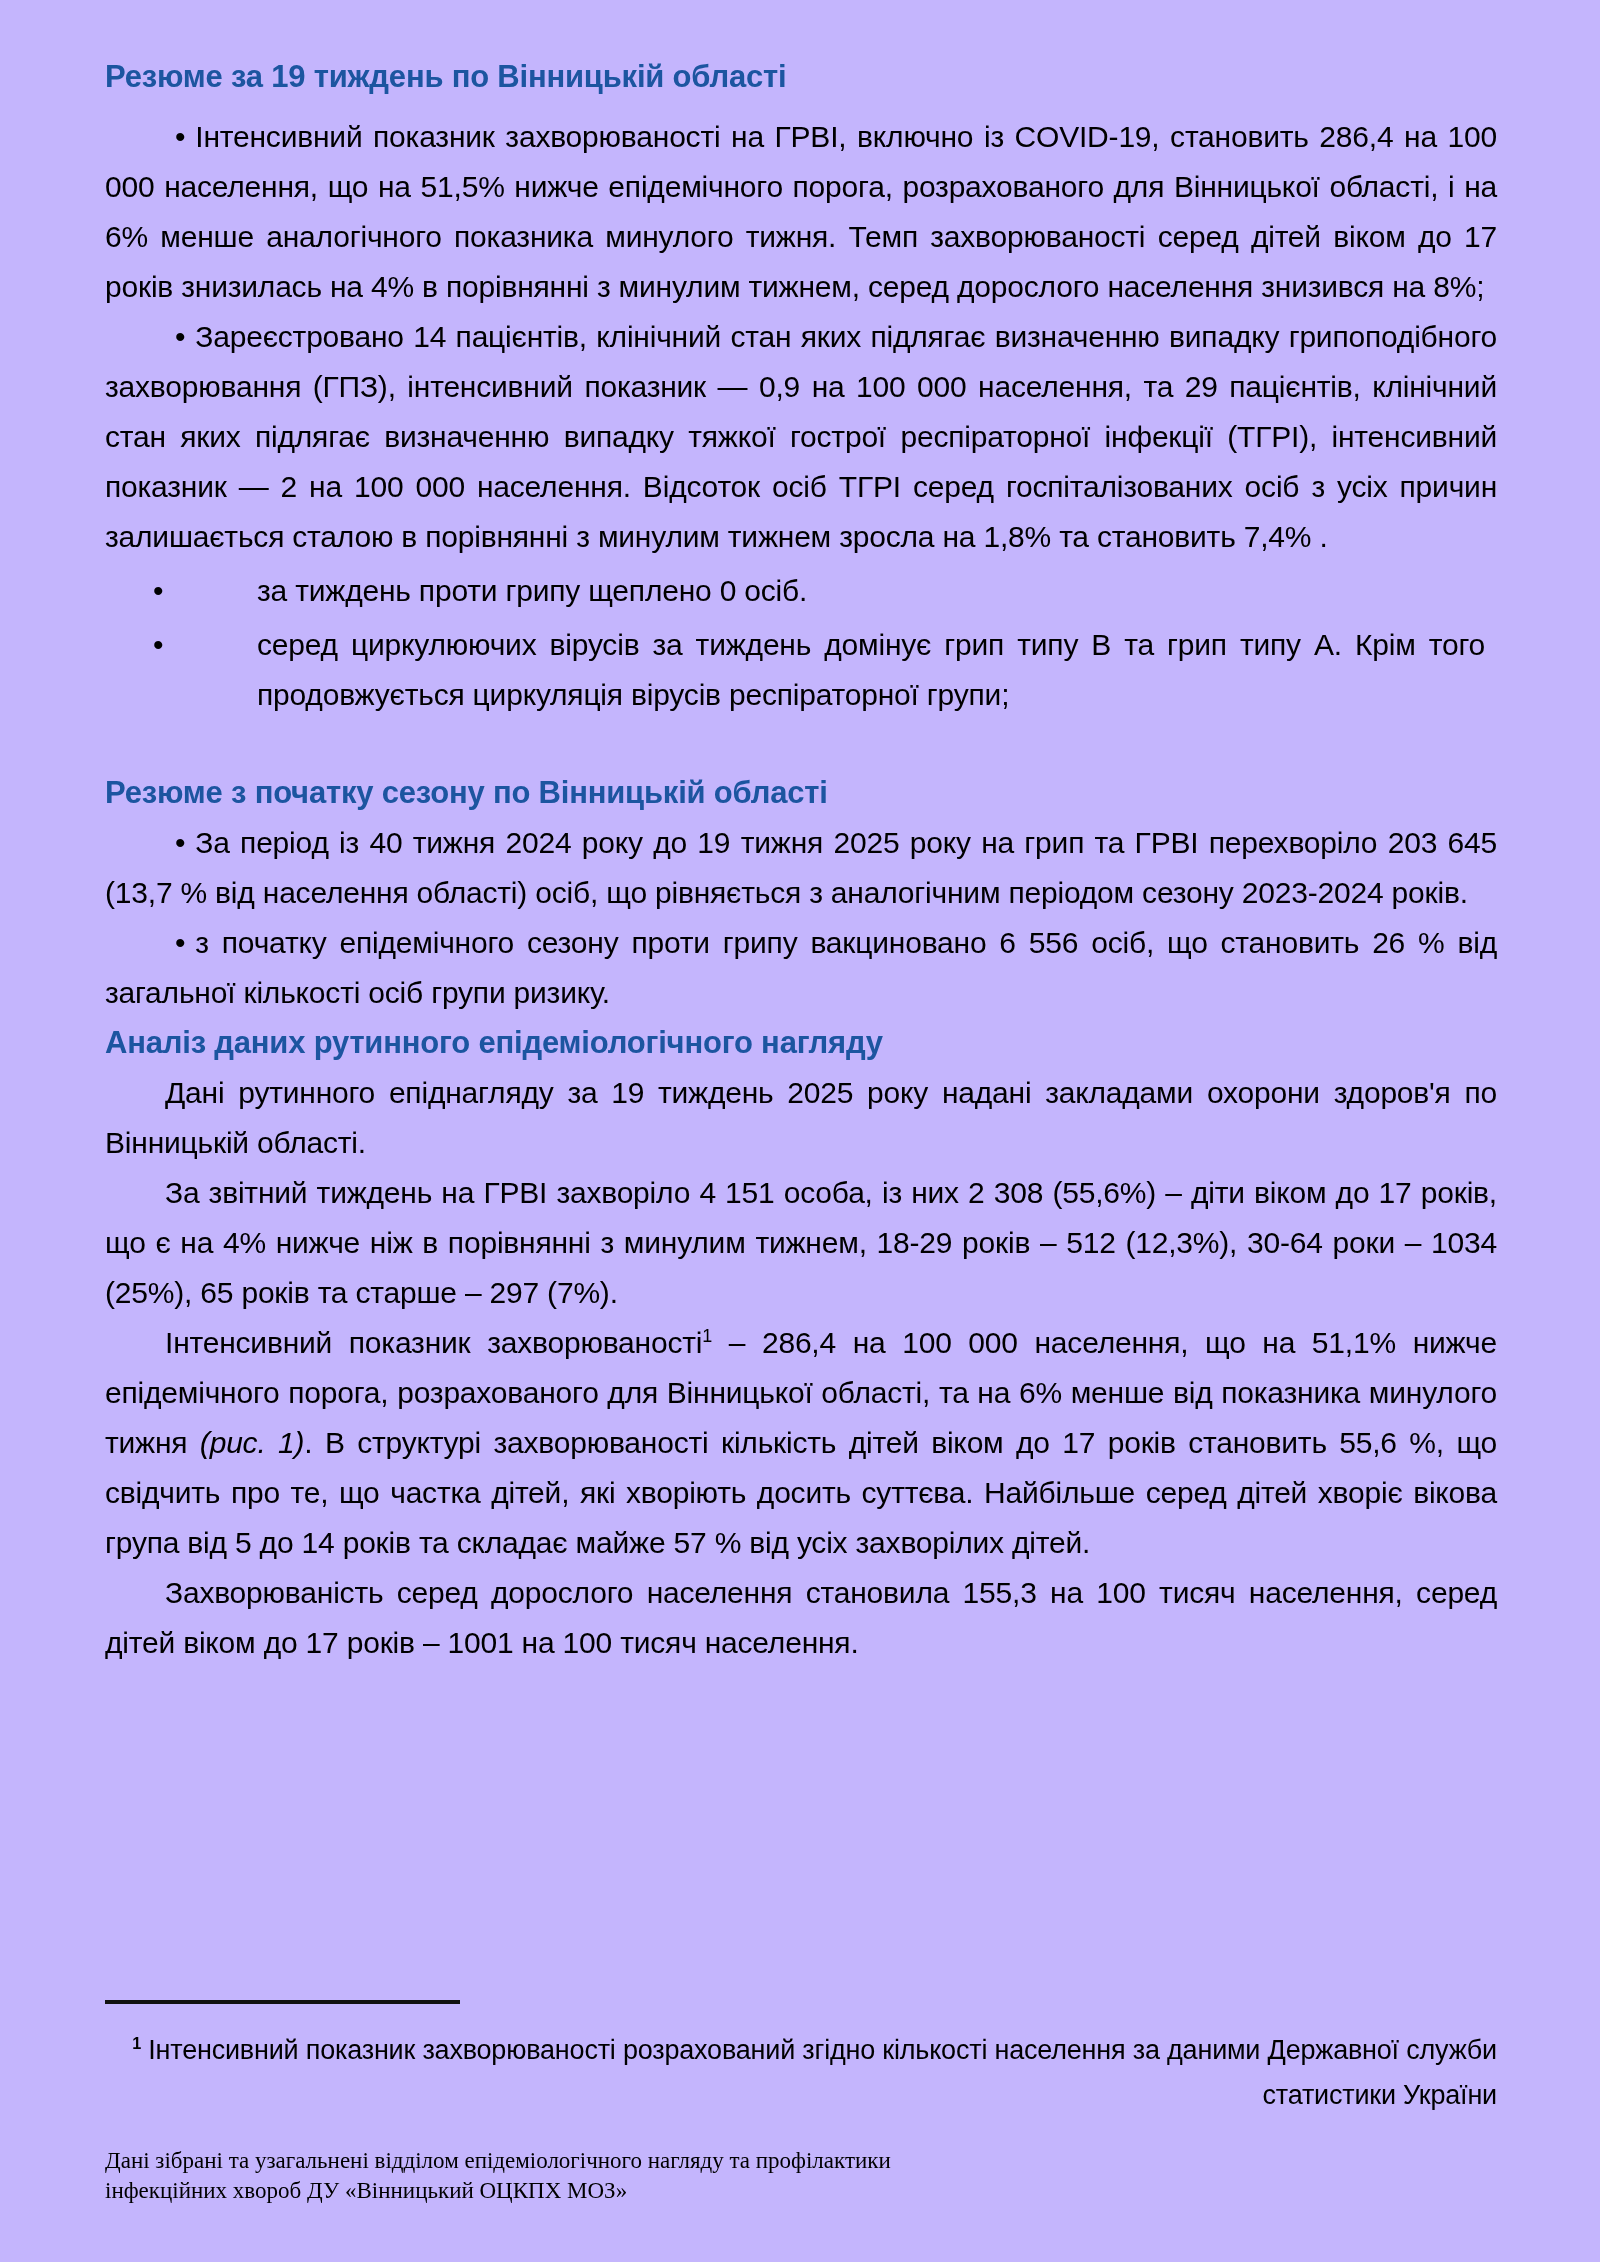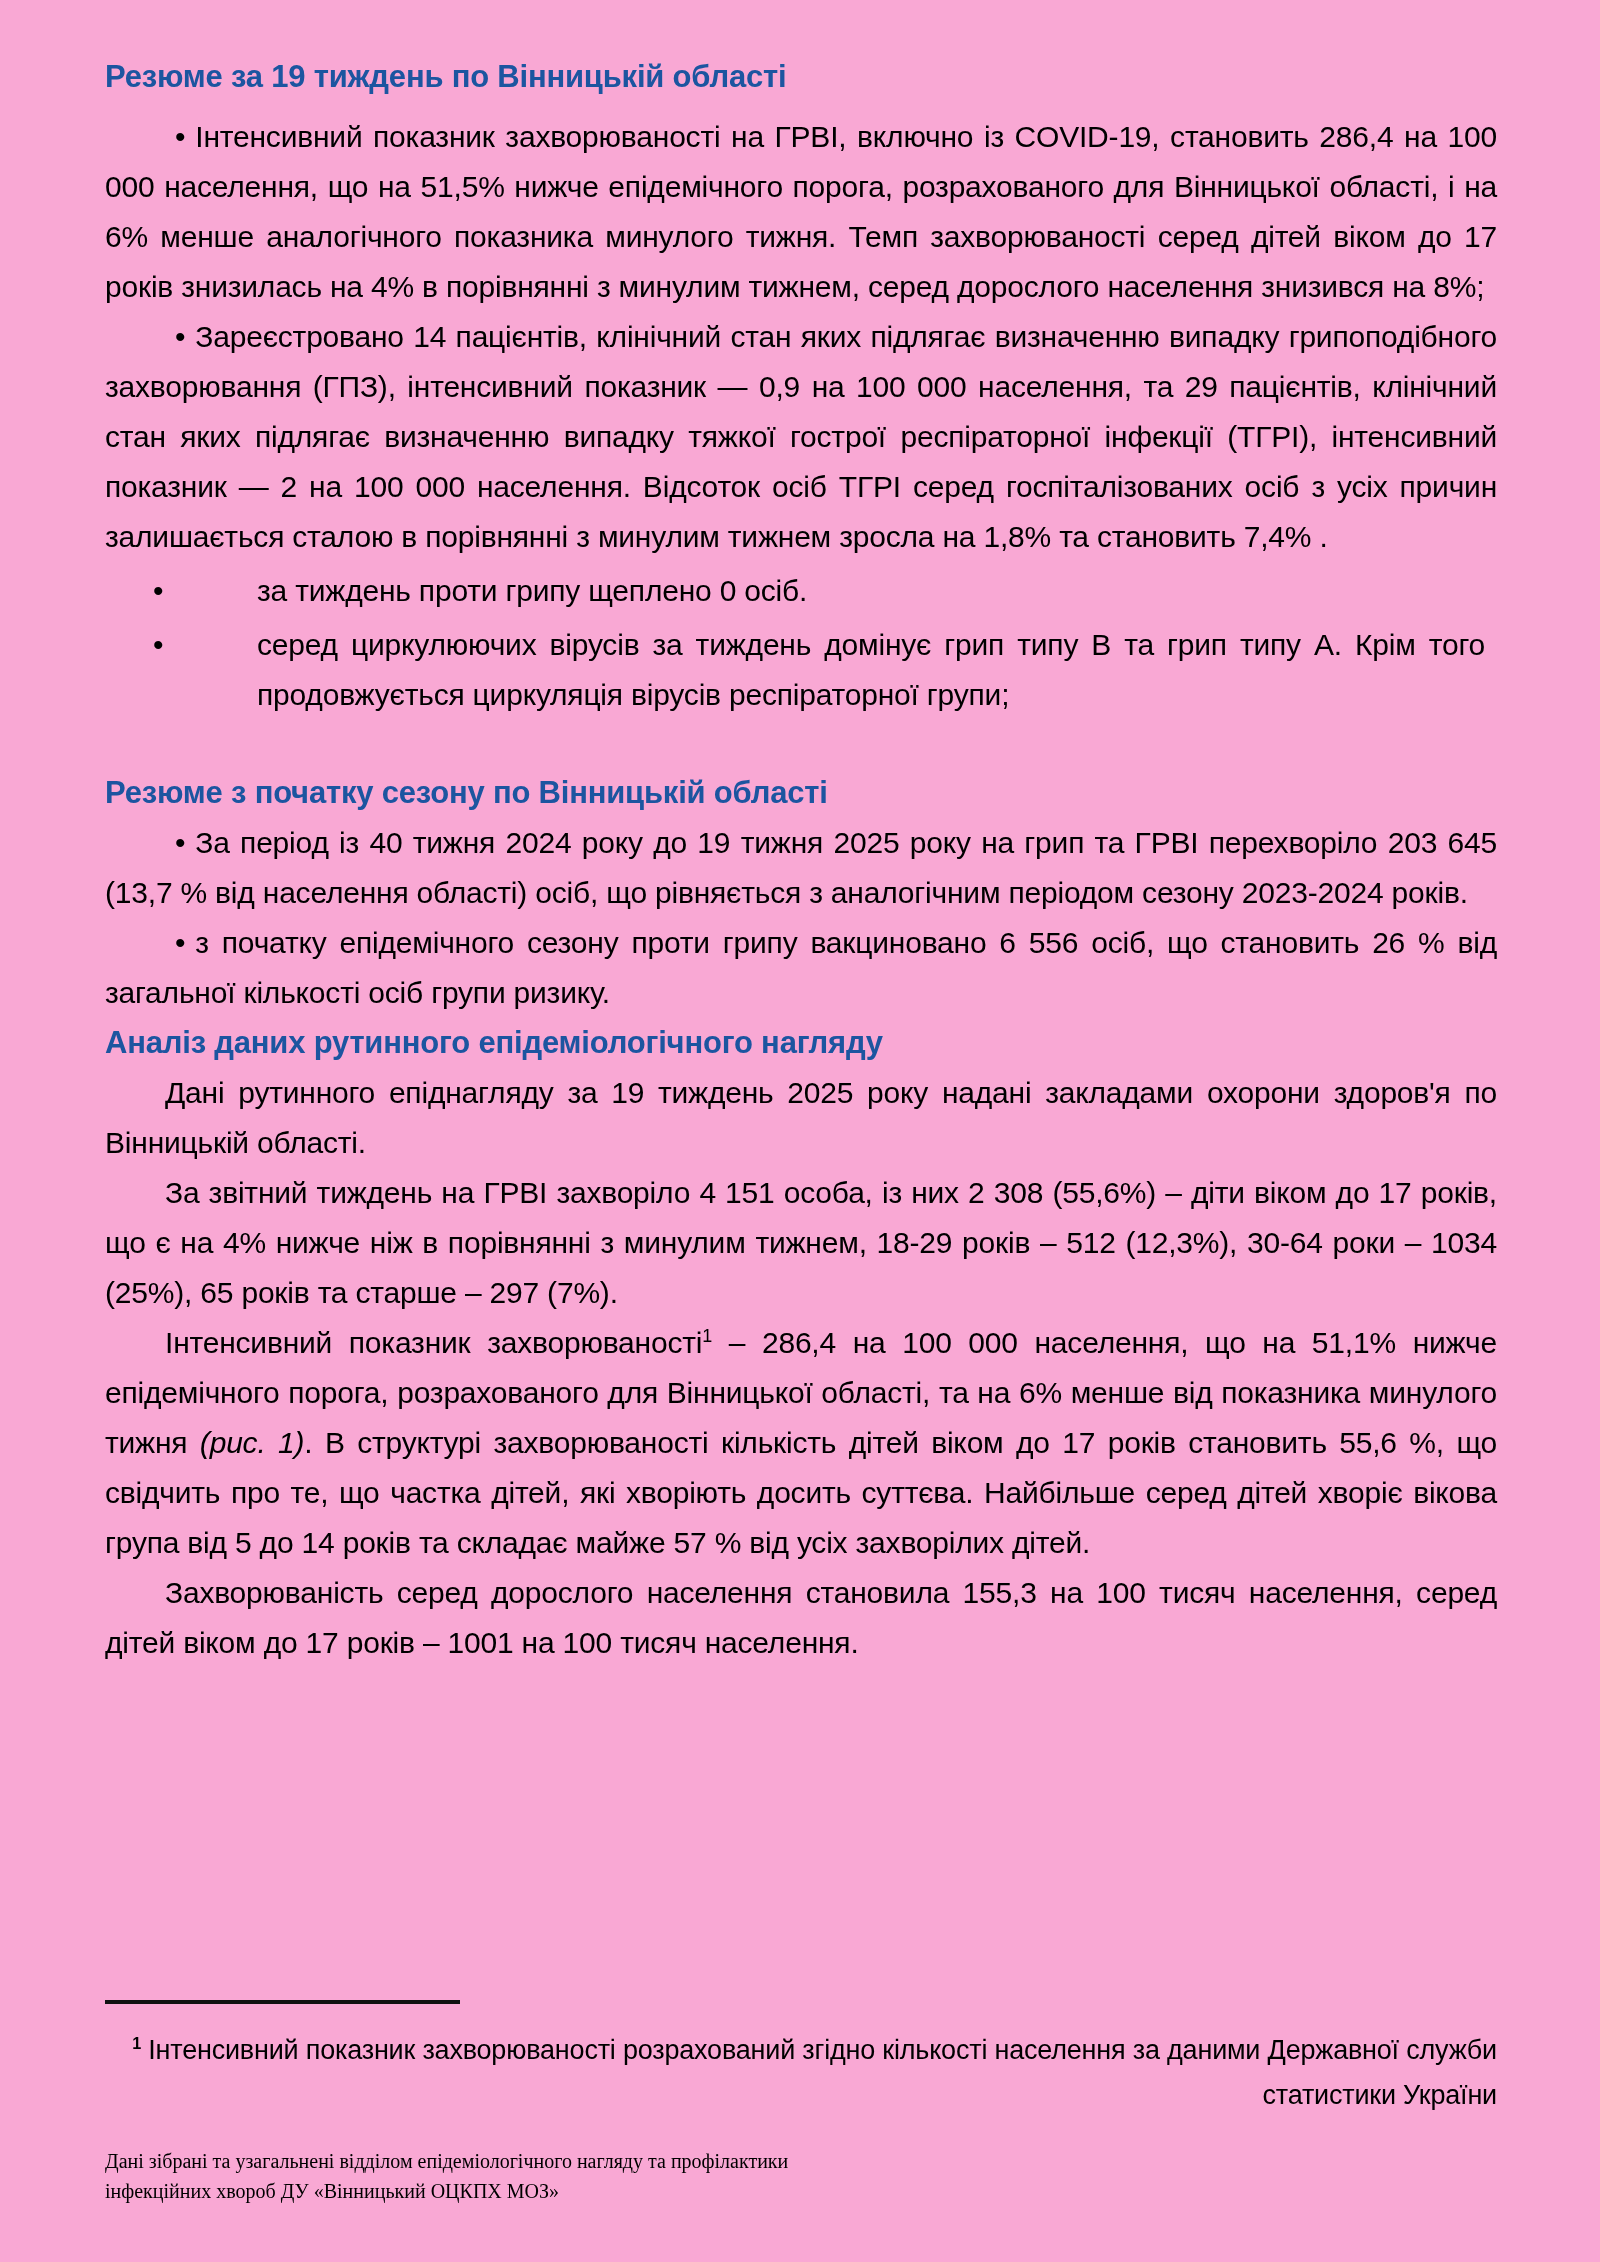--- a/index.html
+++ b/index.html
@@ -1,20 +1,20 @@
 <!DOCTYPE html>
 <html lang="uk"><head>
 <meta charset="utf-8">
 <style>
   html,body{margin:0;padding:0;background:#ffffff;}
   .page{
     position:relative;
     width:1600px;
     height:2262px;
-    background:#f9a8d4;
+    background:#c4b5fd;
     font-family:"Liberation Sans", sans-serif;
     color:#000000;
     overflow:hidden;
   }
   .content{
     position:absolute;
     left:105px;
     right:103px;
     top:52px;
     font-size:30px;
@@ -67,21 +67,21 @@
   .fn-text{
     font-size:27px;
     line-height:45px;
     text-align:right;
     letter-spacing:-0.2px;
   }
   .fn-text sup.ref{font-weight:bold;}
   .doc-footer{
     margin-top:28px;
     font-family:"Liberation Serif", serif;
-    font-size:20px;
+    font-size:23px;
     line-height:30px;
   }
 </style>
 </head>
 <body>
 
 <div class="page">
   <div class="content">
 
     <h2 class="doc-h h1-gap">Резюме за 19 тиждень по Вінницькій області</h2>

